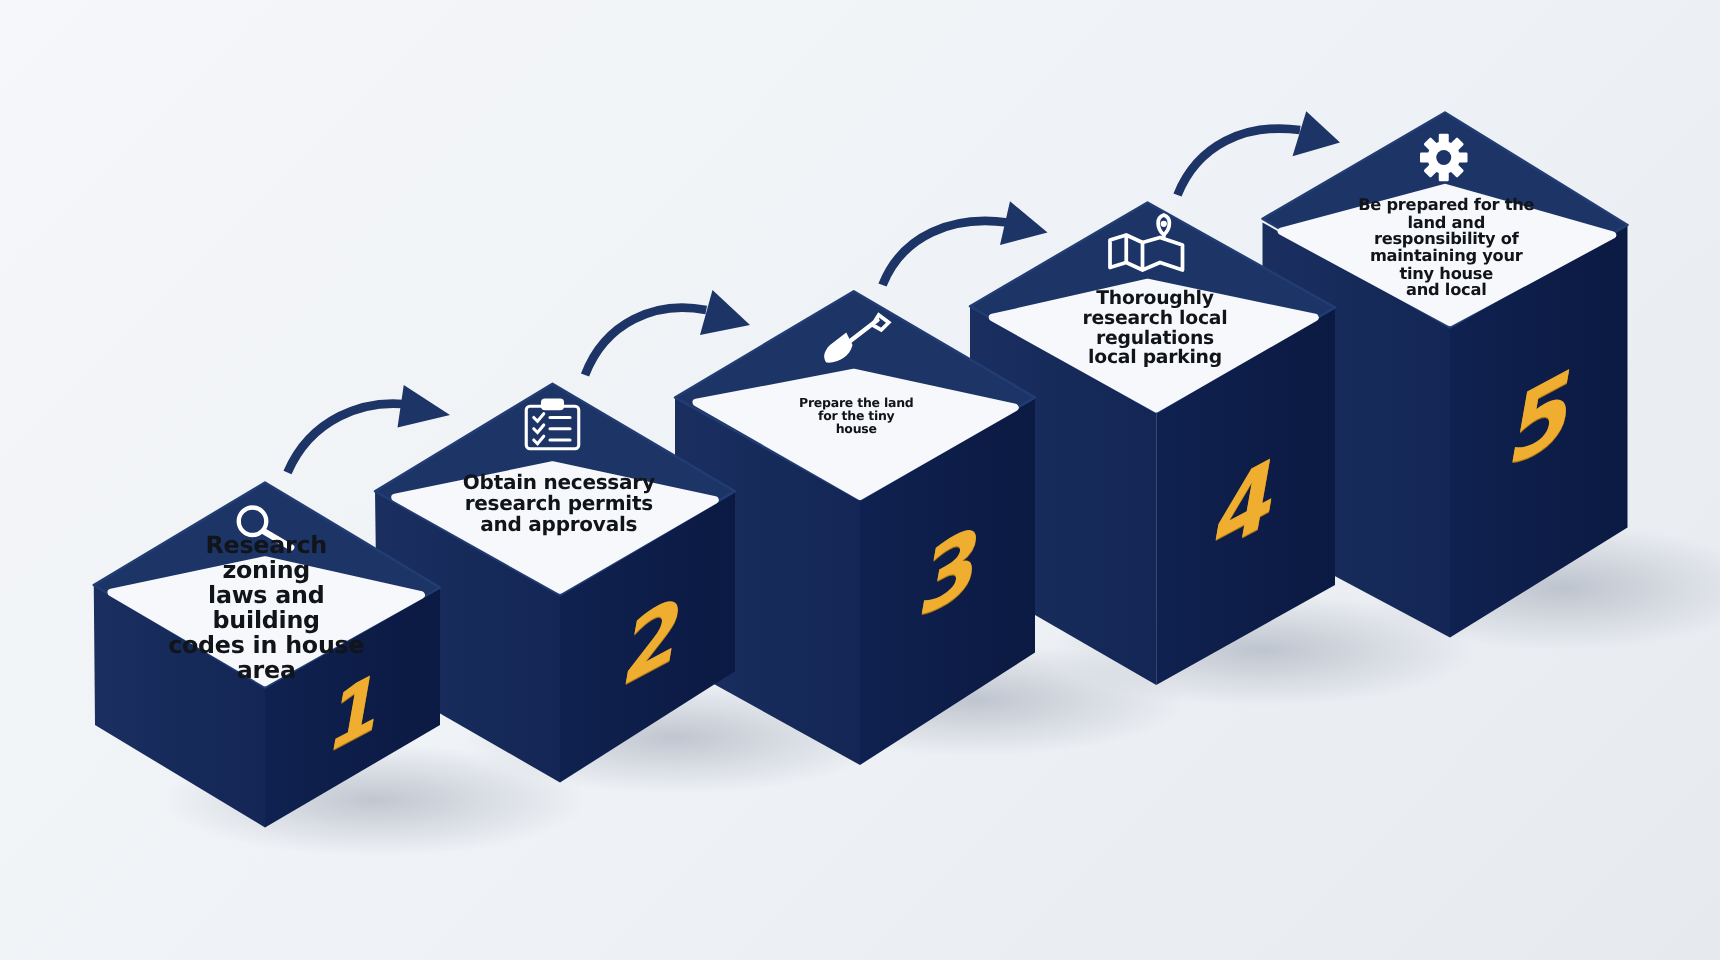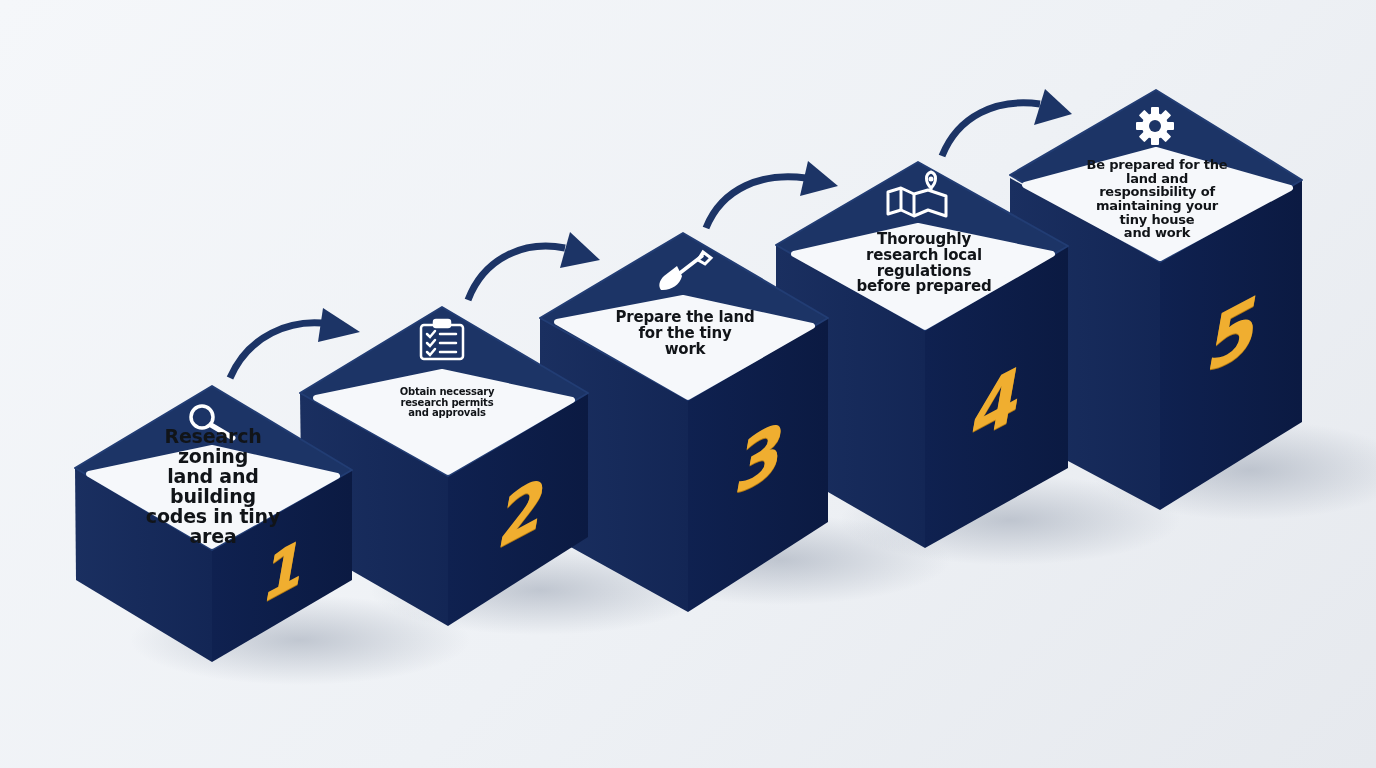--- a/index.html
+++ b/index.html
@@ -150,46 +150,46 @@
     </g>
     <g>
       <path d="M942,156 C958,116 996,98 1040,104" fill="none" stroke="#1c3466" stroke-width="7"></path>
       <polygon points="1045,89 1072,114 1034,125"></polygon>
     </g>
   </g>
 </svg>
 
 <div class="step-label" style="left:213px; top:487px; font-size:19px; width:170px;">
   <div>Research zoning</div>
-  <div>land and building</div>
-  <div>codes in tiny</div>
+  <div>laws and building</div>
+  <div>codes in house</div>
   <div>area</div>
 </div>
-<div class="step-label" style="left:447px; top:403px; font-size:10px; width:200px;">
+<div class="step-label" style="left:447px; top:403px; font-size:16px; width:200px;">
   <div>Obtain necessary</div>
   <div>research permits</div>
   <div>and approvals</div>
 </div>
-<div class="step-label" style="left:685px; top:334px; font-size:15px; width:200px;">
+<div class="step-label" style="left:685px; top:334px; font-size:10px; width:200px;">
   <div>Prepare the land</div>
   <div>for the tiny</div>
-  <div>work</div>
+  <div>house</div>
 </div>
 <div class="step-label" style="left:924px; top:263px; font-size:15px; width:180px;">
   <div>Thoroughly</div>
   <div>research local</div>
   <div>regulations</div>
-  <div>before prepared</div>
+  <div>local parking</div>
 </div>
 <div class="step-label" style="left:1157px; top:199px; font-size:13px; width:190px; line-height:1.05;">
   <div>Be prepared for the</div>
   <div>land and</div>
   <div>responsibility of</div>
   <div>maintaining your</div>
   <div>tiny house</div>
-  <div>and work</div>
+  <div>and local</div>
 </div>
 
 <div class="step-number" style="left:285px; top:570px; font-size:60px;">1</div>
 <div class="step-number" style="left:523px; top:513px; font-size:66px;">2</div>
 <div class="step-number" style="left:761px; top:458px; font-size:68px;">3</div>
 <div class="step-number" style="left:997px; top:404px; font-size:70px;">4</div>
 <div class="step-number" style="left:1234px; top:334px; font-size:72px;">5</div>
 
 </body></html>

